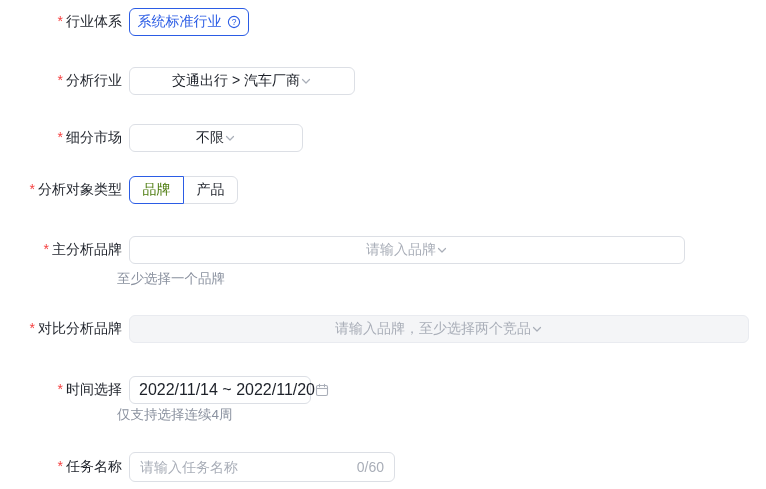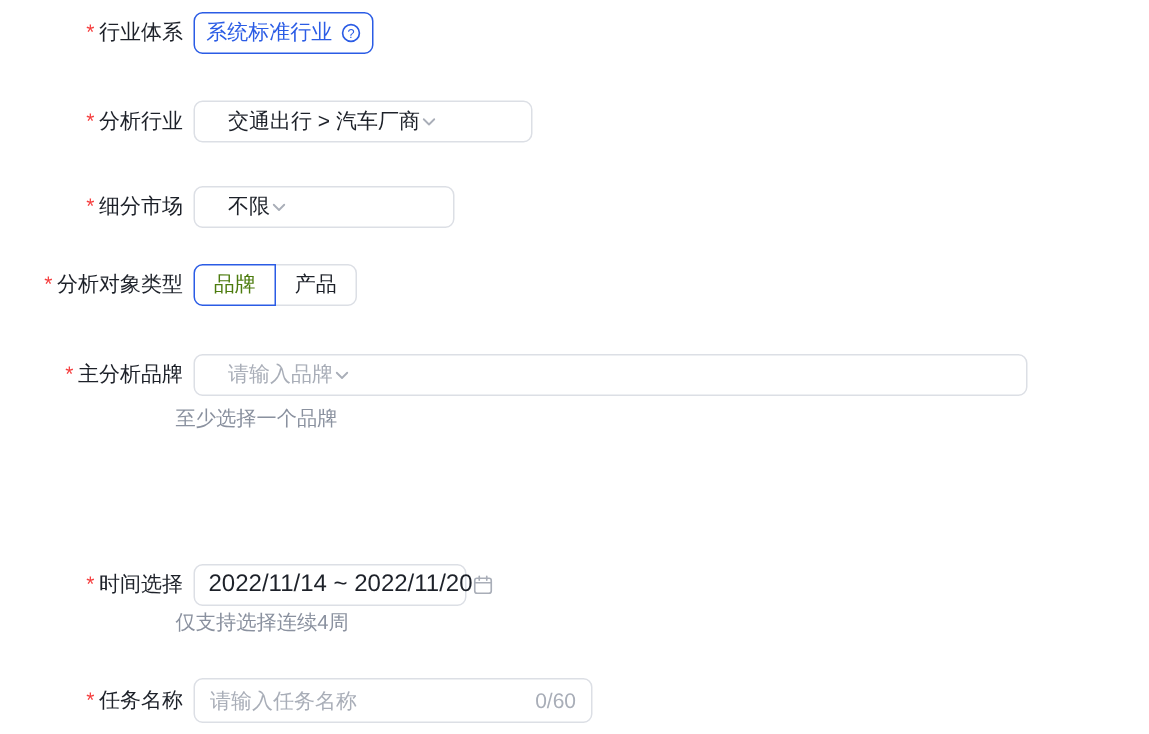--- a/index.html
+++ b/index.html
@@ -65,21 +65,21 @@
   }
 
   .select {
     height: 28px;
     box-sizing: border-box;
     border: 1px solid #dcdfe5;
     border-radius: 6px;
     background: #ffffff;
     display: flex;
     align-items: center;
-    justify-content: flex-start;
+    justify-content: center;
     padding: 0 22px;
     cursor: pointer;
   }
   .select .value { color: #1d2129; }
   .select .placeholder { color: #a9aeb8; }
   .select.disabled {
     background: #f4f5f7;
     border-color: #e9ebf0;
     cursor: not-allowed;
   }
@@ -239,20 +239,33 @@
       <span class="placeholder">请输入品牌</span>
       <span class="icon">
         <svg width="12" height="12" viewBox="0 0 12 12">
             <path d="M2.5 4.5 L6 8 L9.5 4.5" fill="none" stroke="#a9aeb8" stroke-width="1.2" stroke-linecap="round" stroke-linejoin="round"></path>
           </svg>
       </span>
     </div>
   </div>
   <div class="helper h5">至少选择一个品牌</div>
 
+  <div class="row r6">
+    <div class="field-label">
+      <span class="req">*</span><span>对比分析品牌</span>
+    </div>
+    <div class="select disabled w-compare ctrl">
+      <span class="placeholder">请输入品牌，至少选择两个竞品</span>
+      <span class="icon">
+        <svg width="12" height="12" viewBox="0 0 12 12">
+            <path d="M2.5 4.5 L6 8 L9.5 4.5" fill="none" stroke="#a9aeb8" stroke-width="1.2" stroke-linecap="round" stroke-linejoin="round"></path>
+          </svg>
+      </span>
+    </div>
+  </div>
 
   <div class="row r7">
     <div class="field-label">
       <span class="req">*</span><span>时间选择</span>
     </div>
     <div class="date-wrap ctrl">
       <span class="date-text">2022/11/14 ~ 2022/11/20</span>
       <span class="icon">
         <svg width="14" height="14" viewBox="0 0 14 14">
           <rect x="1.5" y="2.5" width="11" height="10" rx="1.5" fill="none" stroke="#a9aeb8" stroke-width="1.1"></rect>

